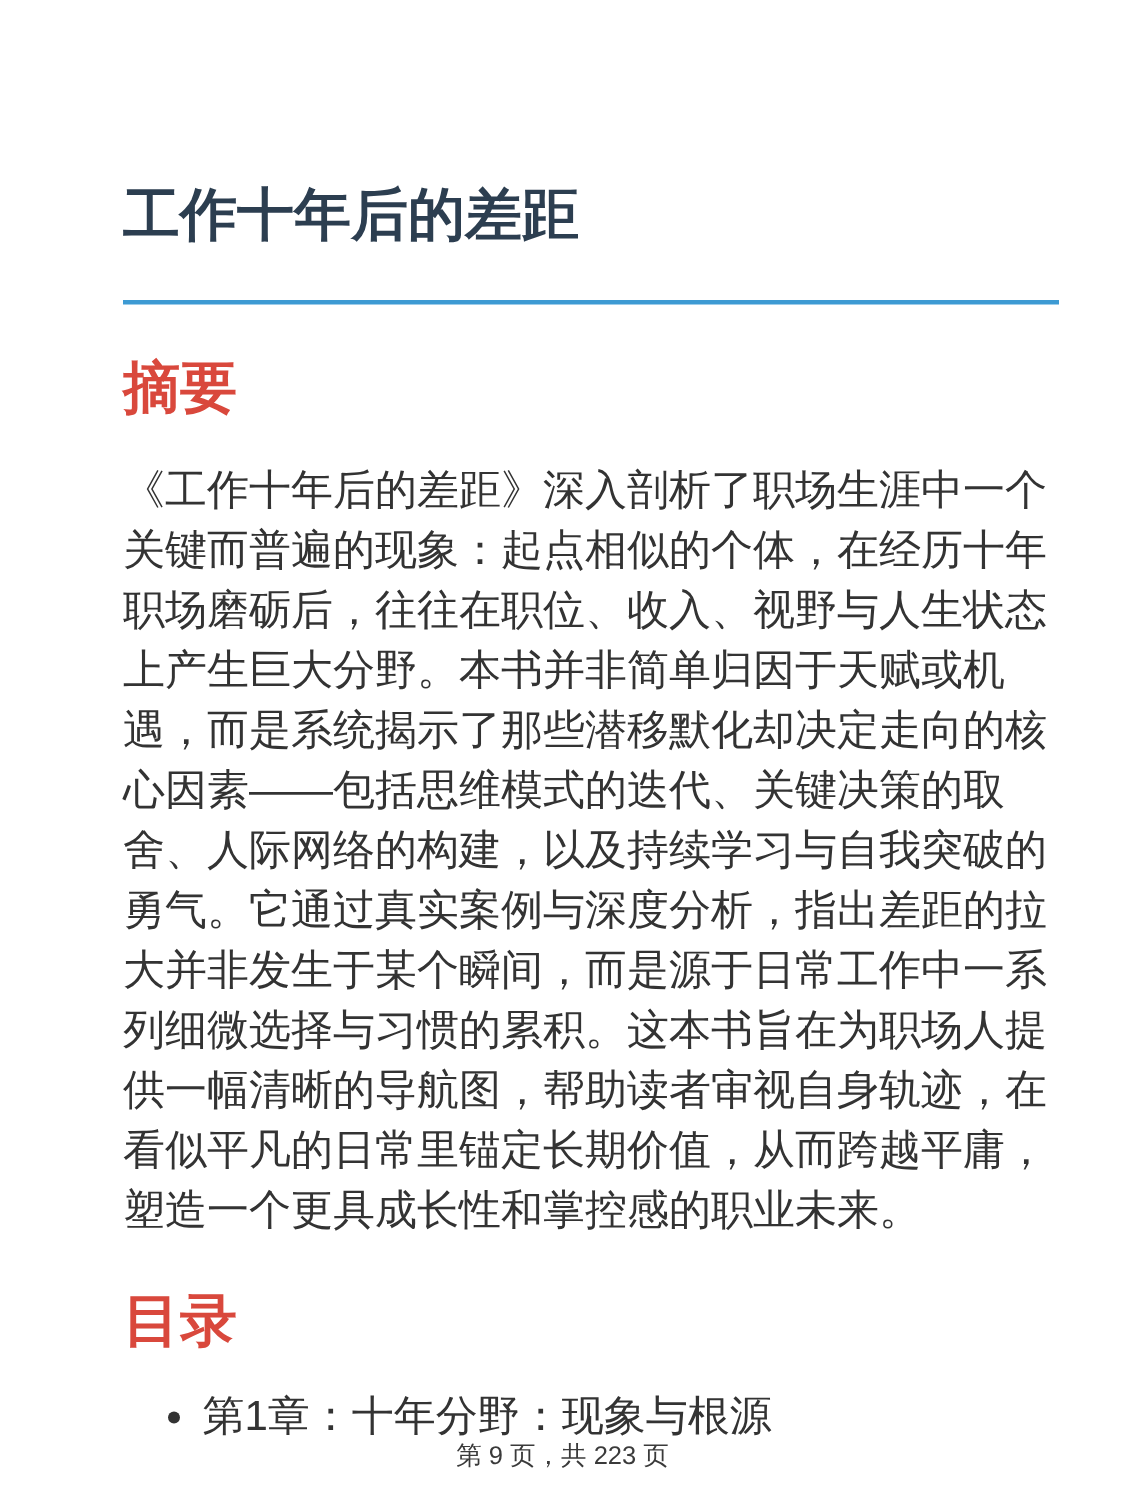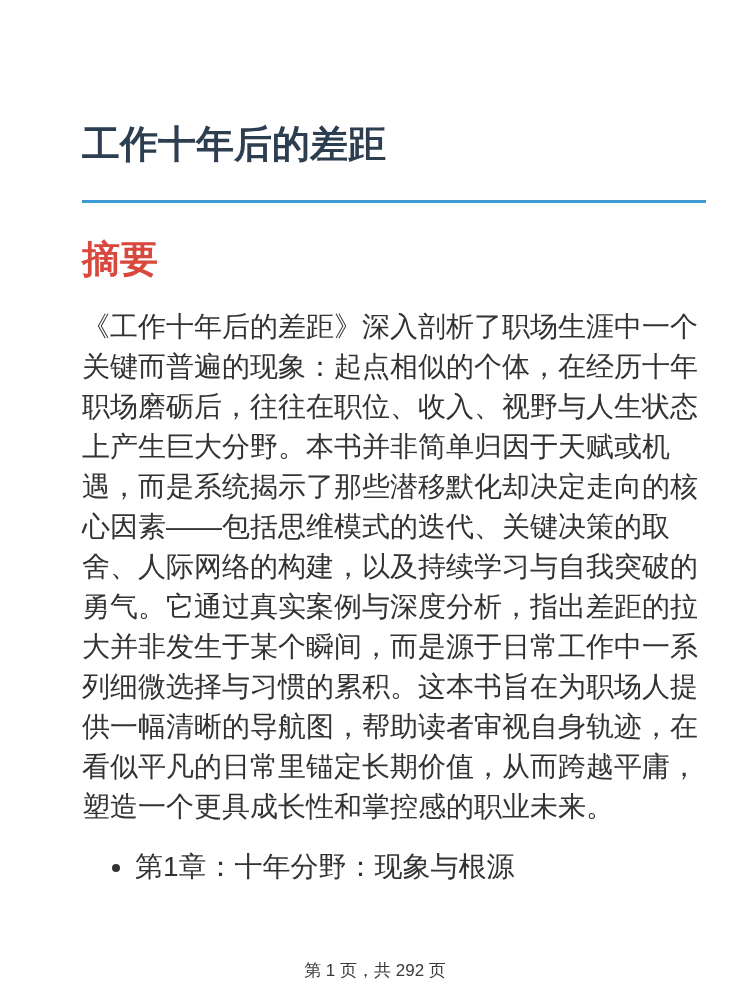--- a/index.html
+++ b/index.html
@@ -70,20 +70,21 @@
 <body>
 
 <div class="page">
 
   <h1 class="doc-title">工作十年后的差距</h1>
 
   <h2 class="section-heading abstract">摘要</h2>
 
   <p class="abstract-body">《工作十年后的差距》深入剖析了职场生涯中一个关键而普遍的现象：起点相似的个体，在经历十年职场磨砺后，往往在职位、收入、视野与人生状态上产生巨大分野。本书并非简单归因于天赋或机遇，而是系统揭示了那些潜移默化却决定走向的核心因素——包括思维模式的迭代、关键决策的取舍、人际网络的构建，以及持续学习与自我突破的勇气。它通过真实案例与深度分析，指出差距的拉大并非发生于某个瞬间，而是源于日常工作中一系列细微选择与习惯的累积。这本书旨在为职场人提供一幅清晰的导航图，帮助读者审视自身轨迹，在看似平凡的日常里锚定长期价值，从而跨越平庸，塑造一个更具成长性和掌控感的职业未来。</p>
 
+  <h2 class="section-heading toc">目录</h2>
 
   <ul class="toc-list">
     <li>第1章：十年分野：现象与根源</li>
   </ul>
 
-  <div class="page-footer">第 1 页，共 292 页</div>
+  <div class="page-footer">第 9 页，共 223 页</div>
 
 </div>
 
 </body></html>

